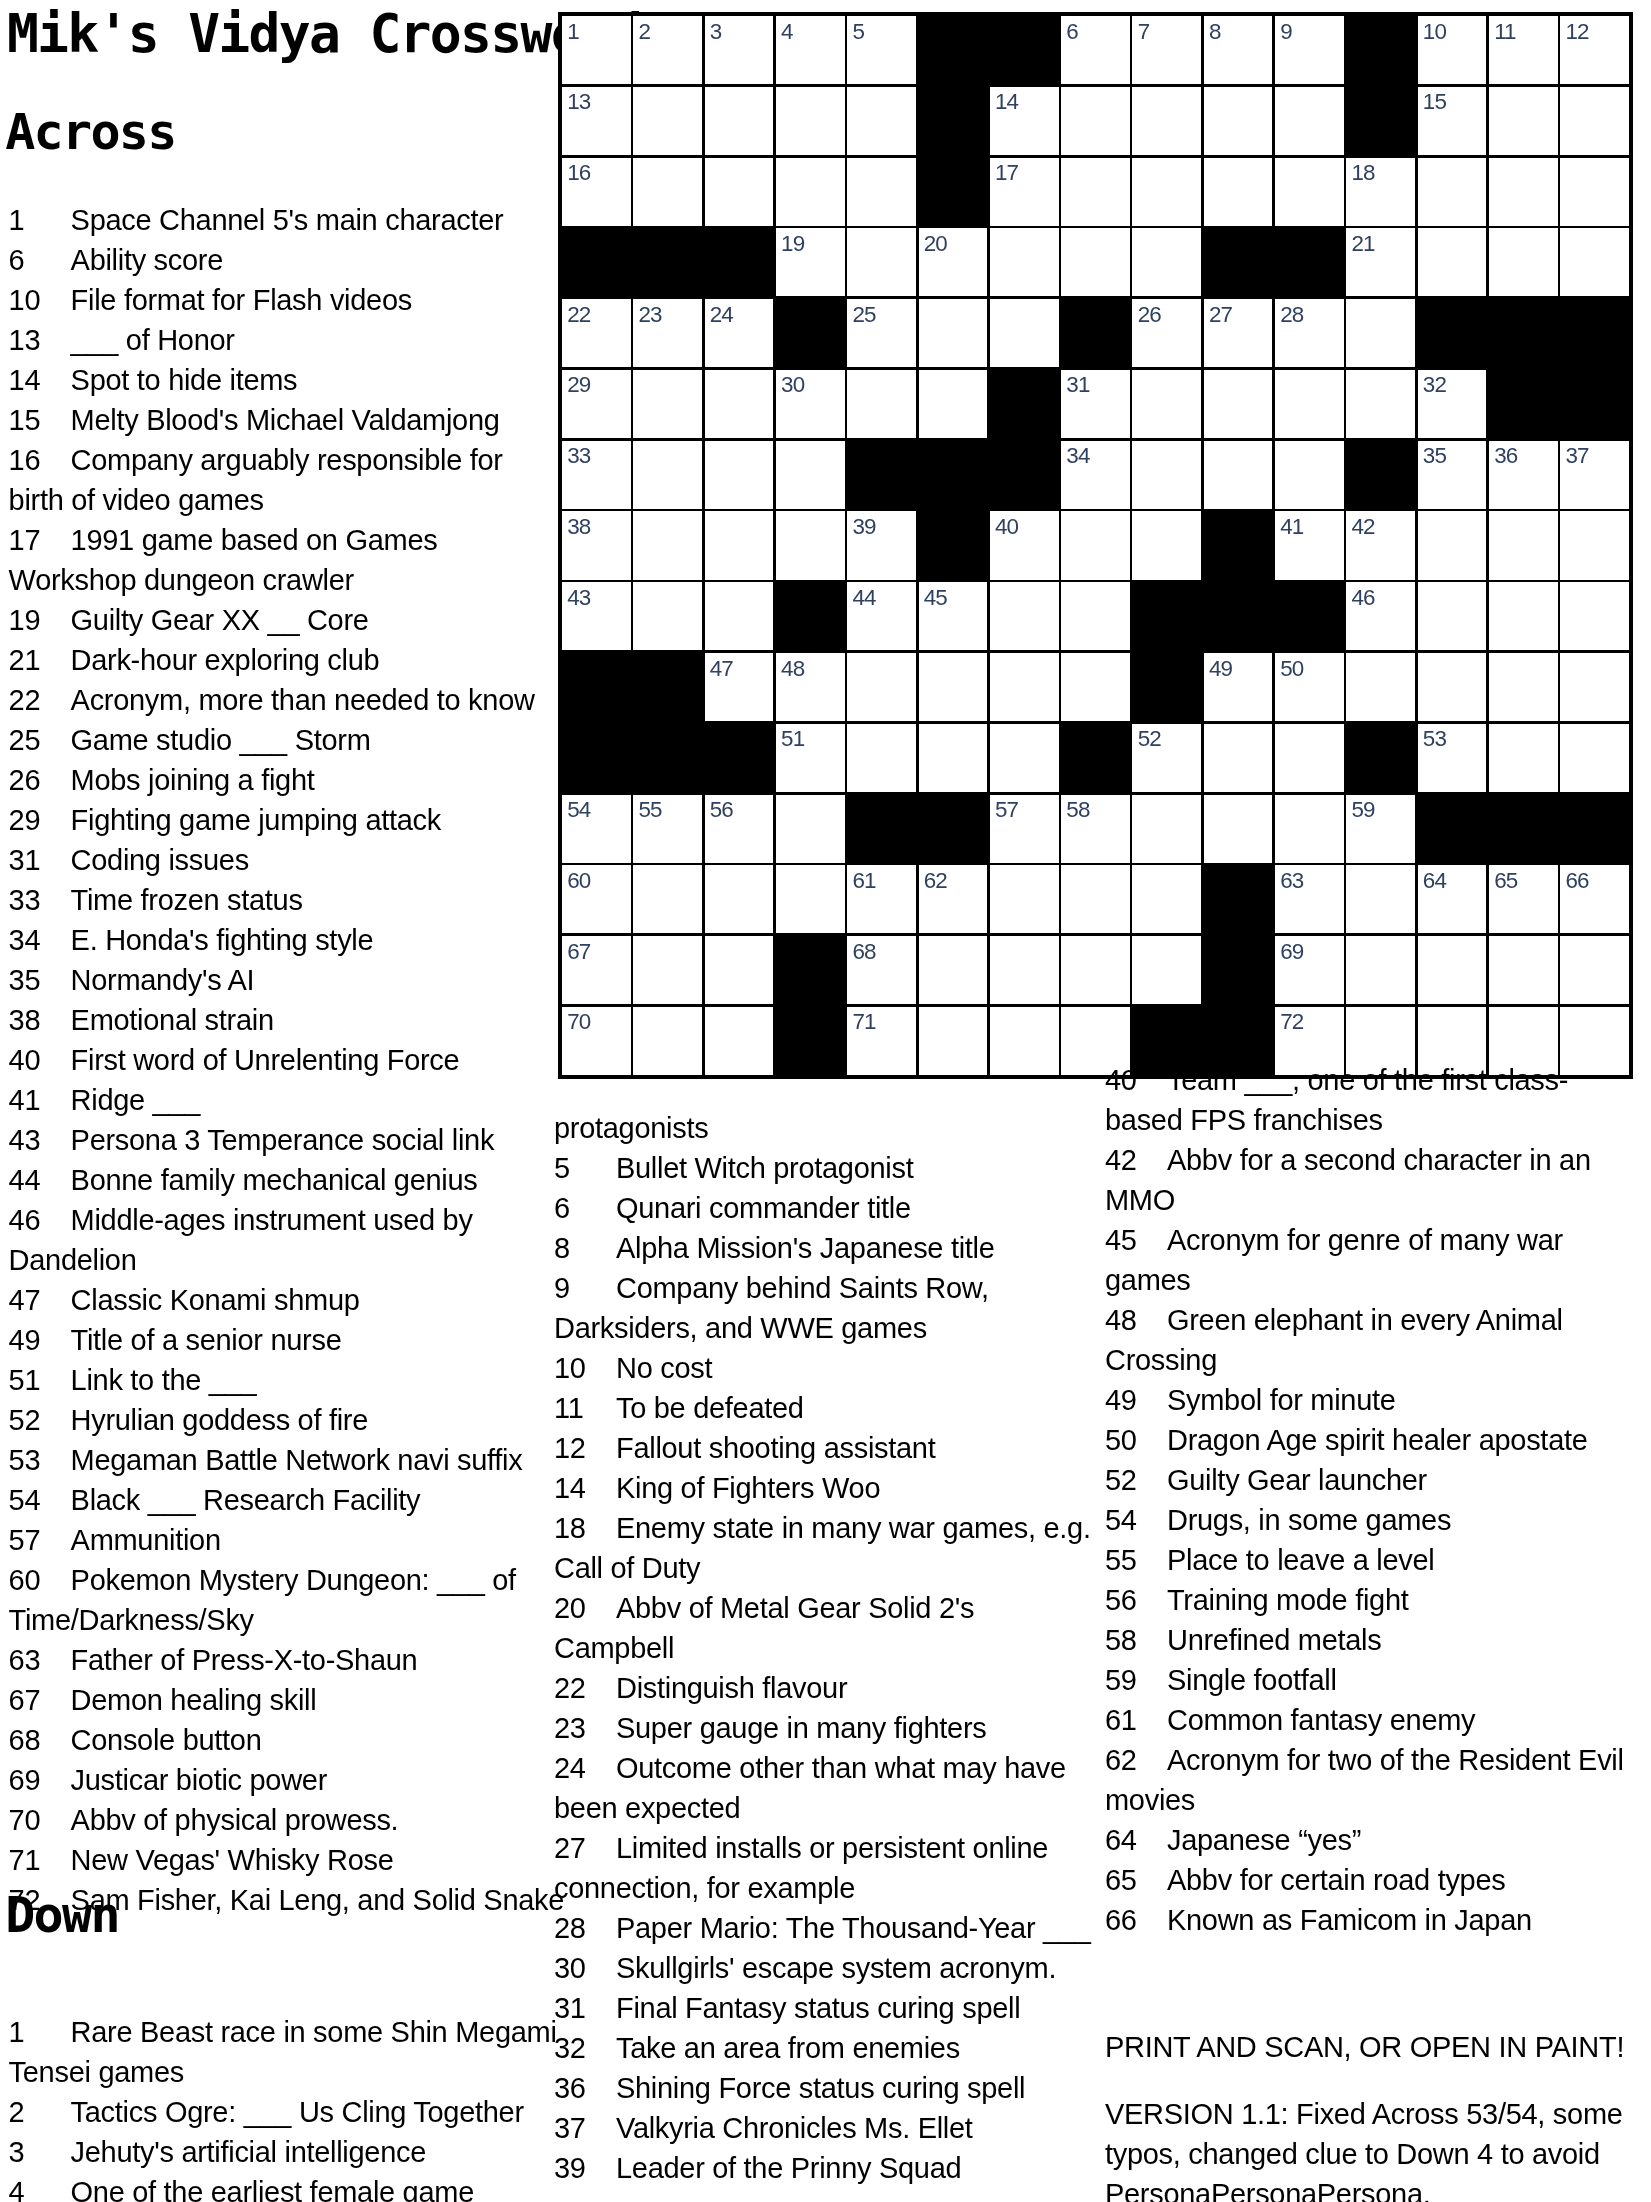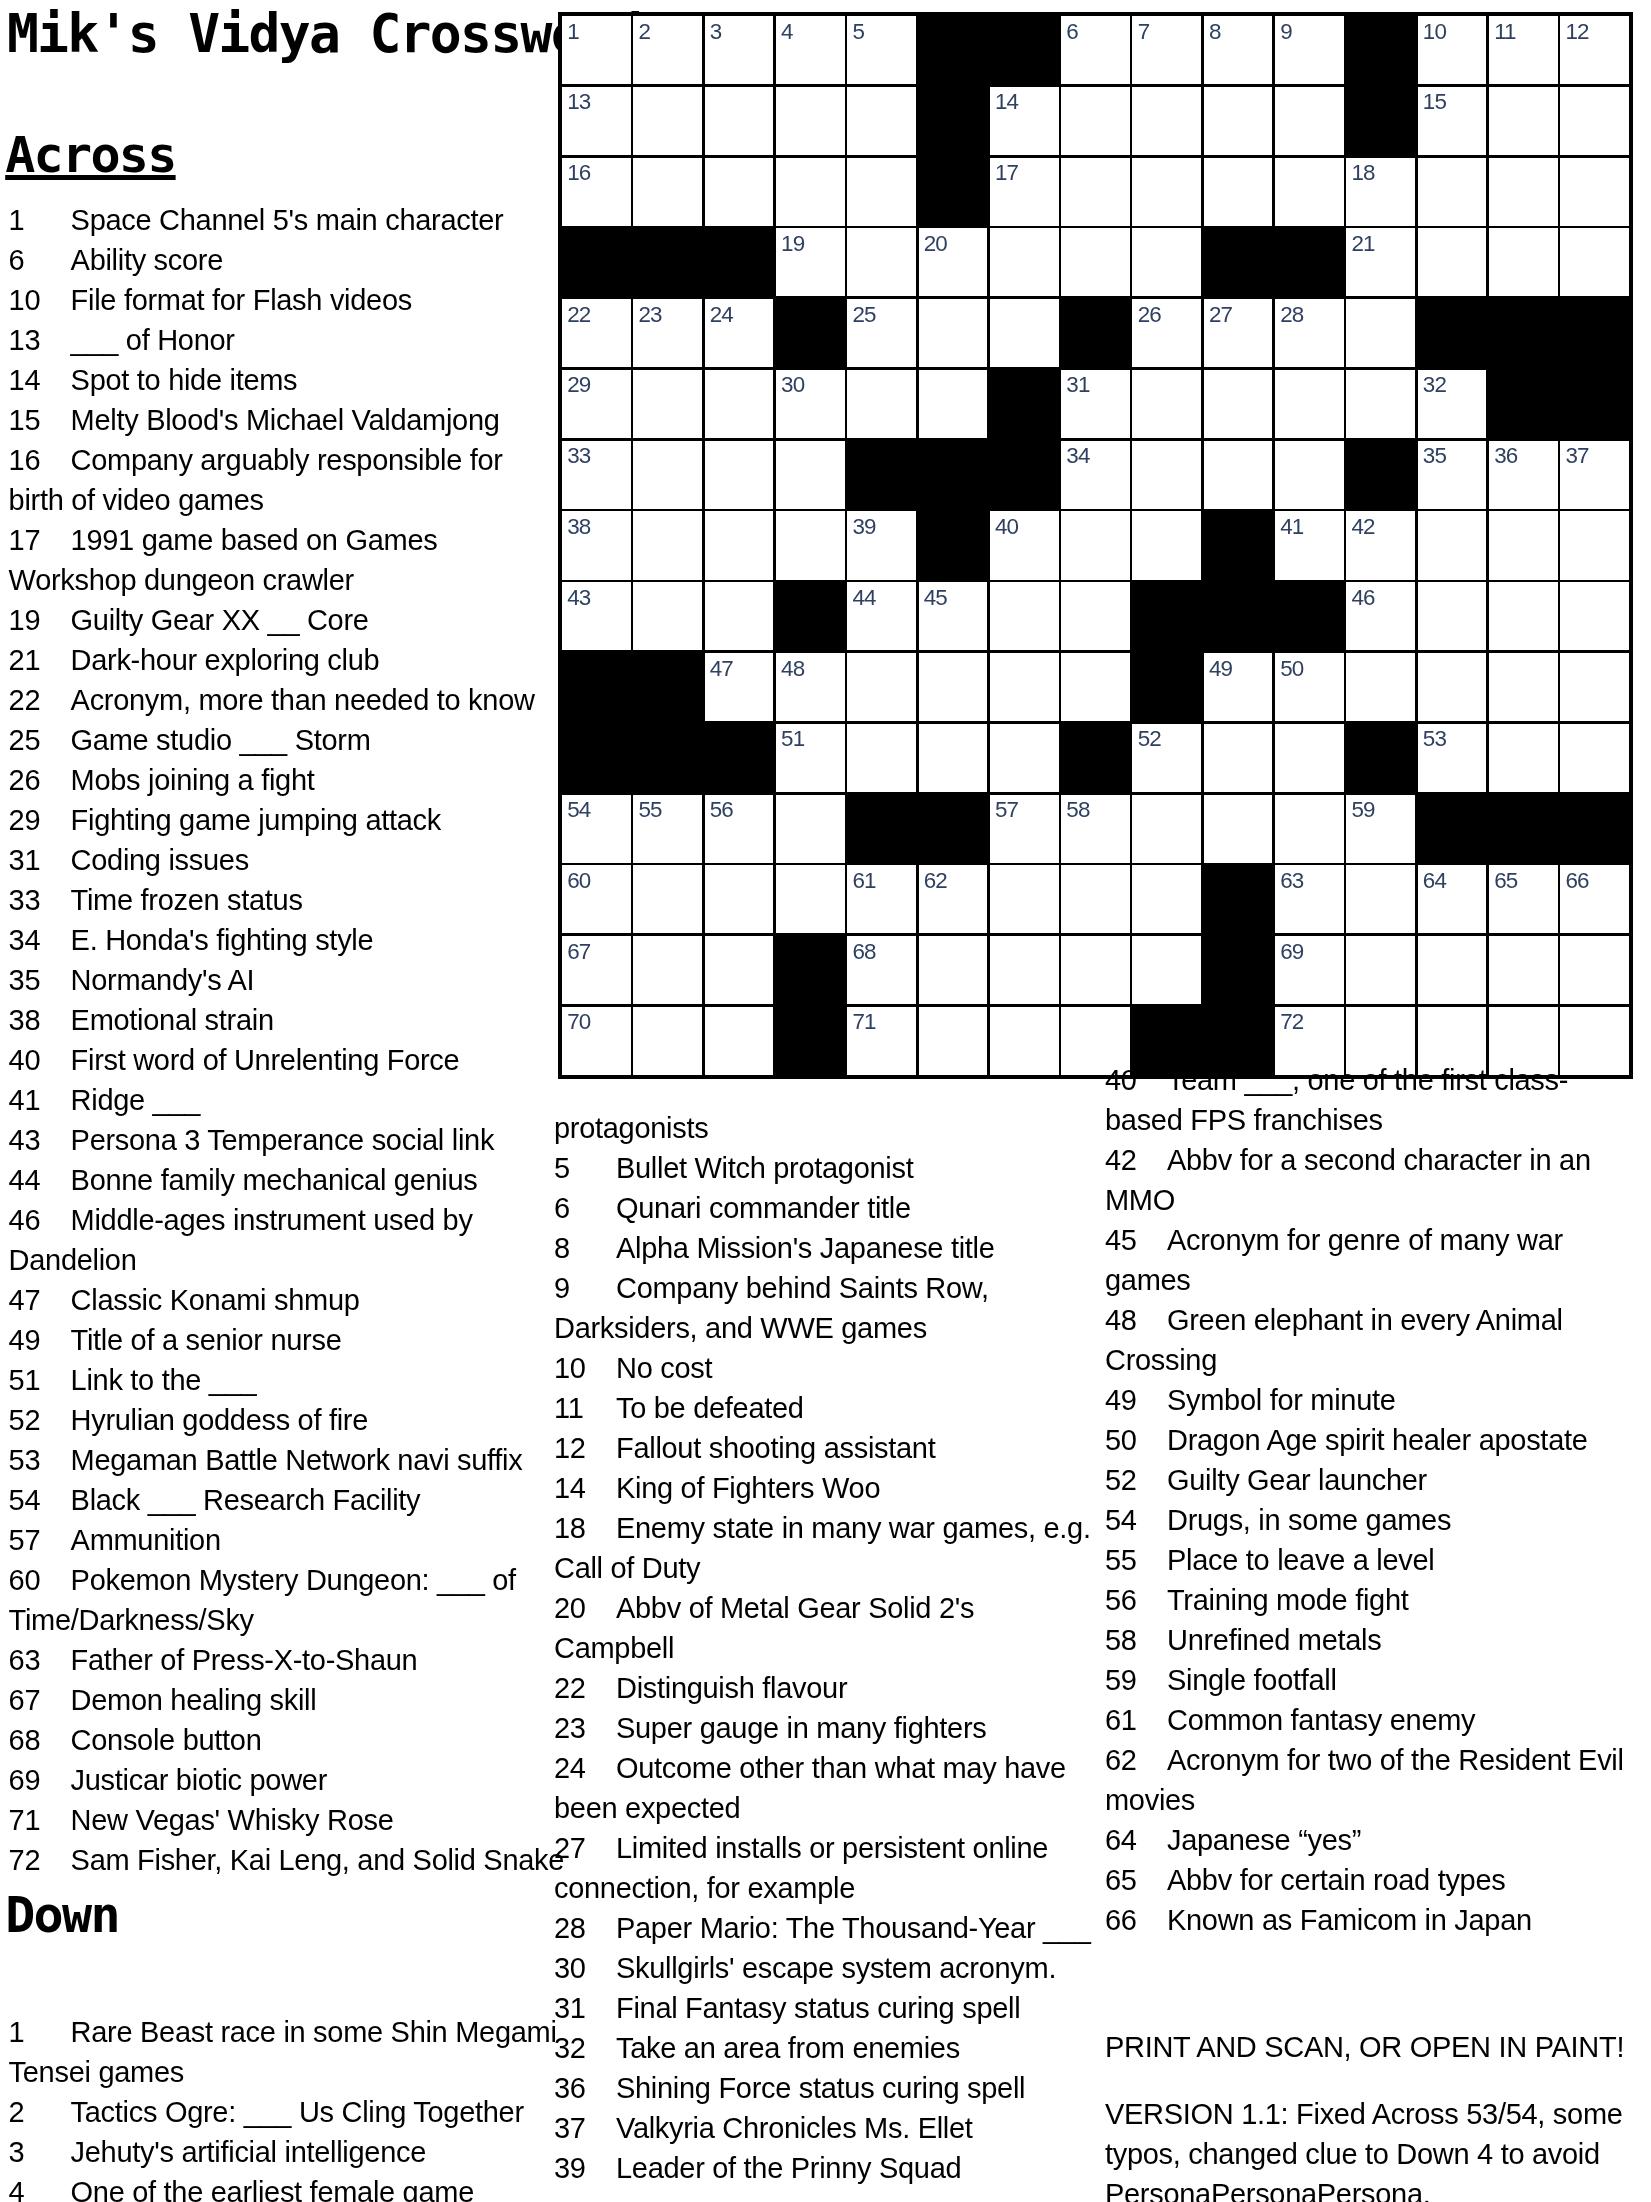--- a/index.html
+++ b/index.html
@@ -19,21 +19,21 @@
     position:absolute;left:6.9px;top:3.4px;
     font-family:"DejaVu Sans Mono",monospace;font-weight:bold;
     font-size:53px;letter-spacing:-1.7px;white-space:nowrap;
   }
   .title .ver{font-size:31px;letter-spacing:-0.9px;margin-left:10.3px;}
   .hdr{
     position:absolute;left:5.2px;
     font-family:"DejaVu Sans Mono",monospace;font-weight:bold;
     font-size:50px;letter-spacing:-1.7px;
   }
-  .across-hdr{top:126px;text-decoration:underline;}
+  .across-hdr{top:103px;}
   .down-hdr{top:1886px;}
   .col{position:absolute;}
   .across-col{left:8.6px;top:200px;width:559px;}
   .down-col1{left:8.6px;top:2012px;width:559px;}
   .down-col2{left:554px;top:1108px;width:551px;}
   .down-col3{left:1105px;top:1060px;width:544px;}
   .footer{position:absolute;left:1105px;top:2027px;width:544px;}
   .clueline{
     height:40px;line-height:40px;font-size:29px;
     letter-spacing:-0.3px;white-space:nowrap;
@@ -466,20 +466,21 @@
     <div class="clueline"><span class="cnum">52</span>Hyrulian goddess of fire</div>
     <div class="clueline"><span class="cnum">53</span>Megaman Battle Network navi suffix</div>
     <div class="clueline"><span class="cnum">54</span>Black ___ Research Facility</div>
     <div class="clueline"><span class="cnum">57</span>Ammunition</div>
     <div class="clueline"><span class="cnum">60</span>Pokemon Mystery Dungeon: ___ of</div>
     <div class="clueline cont">Time/Darkness/Sky</div>
     <div class="clueline"><span class="cnum">63</span>Father of Press-X-to-Shaun</div>
     <div class="clueline"><span class="cnum">67</span>Demon healing skill</div>
     <div class="clueline"><span class="cnum">68</span>Console button</div>
     <div class="clueline"><span class="cnum">69</span>Justicar biotic power</div>
+    <div class="clueline"><span class="cnum">70</span>Abbv of physical prowess.</div>
     <div class="clueline"><span class="cnum">71</span>New Vegas' Whisky Rose</div>
     <div class="clueline"><span class="cnum">72</span>Sam Fisher, Kai Leng, and Solid Snake</div>
   </div>
 
 <div class="hdr down-hdr">Down</div>
 <div class="col down-col1">
     <div class="clueline"><span class="cnum">1</span>Rare Beast race in some Shin Megami</div>
     <div class="clueline cont">Tensei games</div>
     <div class="clueline"><span class="cnum">2</span>Tactics Ogre: ___ Us Cling Together</div>
     <div class="clueline"><span class="cnum">3</span>Jehuty's artificial intelligence</div>

